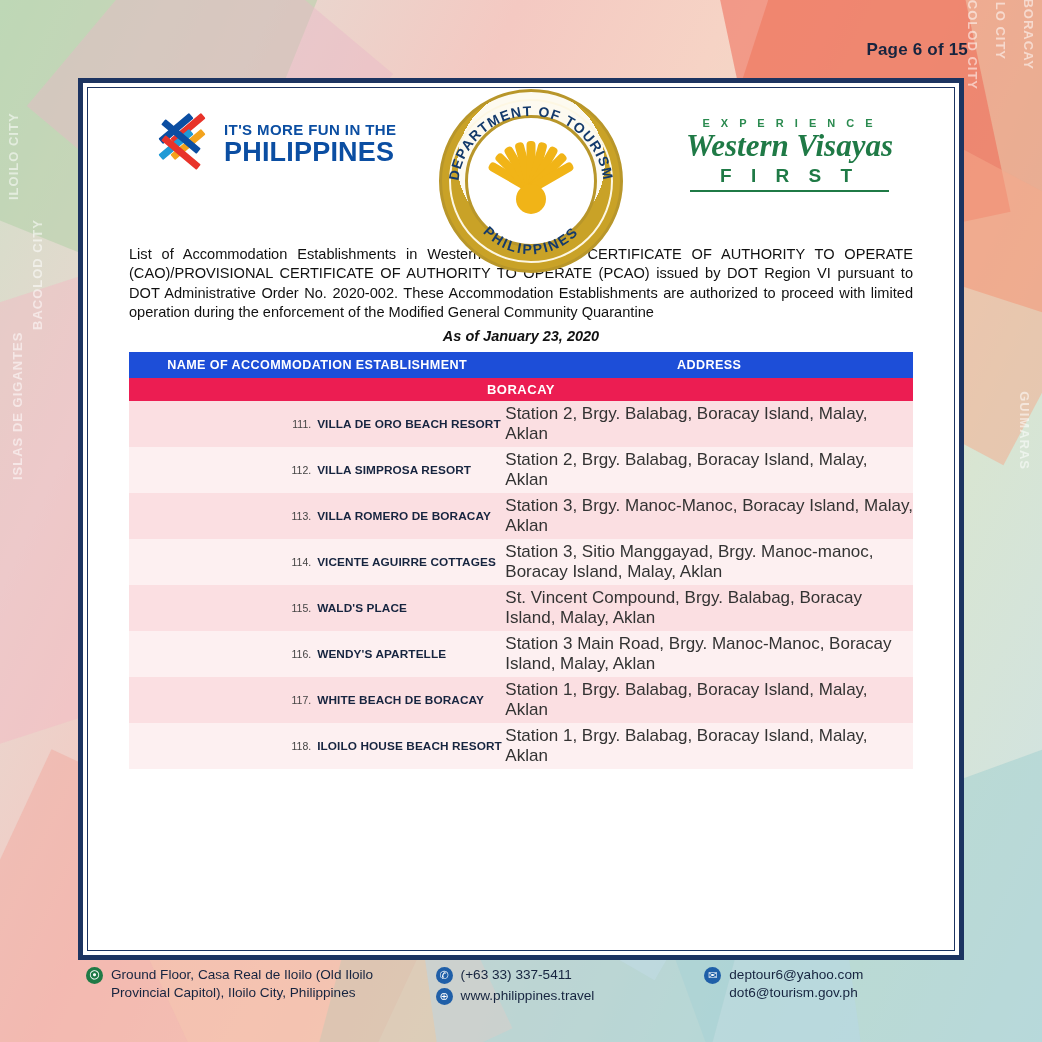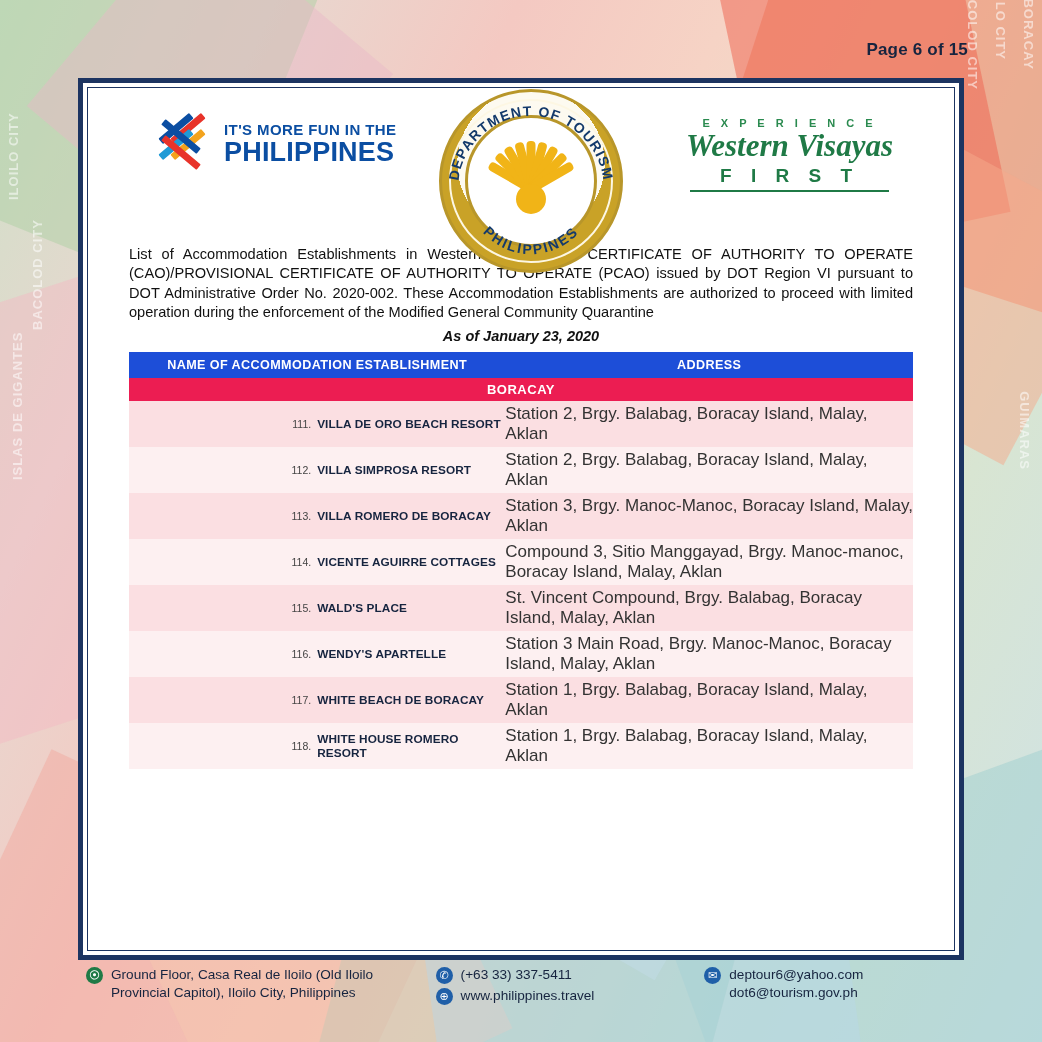--- a/index.html
+++ b/index.html
@@ -417,40 +417,40 @@
           <td class="addr">Station 2, Brgy. Balabag, Boracay Island, Malay, Aklan</td>
         </tr>
         <tr class="odd">
           <td class="num">113.</td>
           <td class="name">VILLA ROMERO DE BORACAY</td>
           <td class="addr">Station 3, Brgy. Manoc-Manoc, Boracay Island, Malay, Aklan</td>
         </tr>
         <tr class="even">
           <td class="num">114.</td>
           <td class="name">VICENTE AGUIRRE COTTAGES</td>
-          <td class="addr">Compound 3, Sitio Manggayad, Brgy. Manoc-manoc, Boracay Island, Malay, Aklan</td>
+          <td class="addr">Station 3, Sitio Manggayad, Brgy. Manoc-manoc, Boracay Island, Malay, Aklan</td>
         </tr>
         <tr class="odd">
           <td class="num">115.</td>
           <td class="name">WALD'S PLACE</td>
           <td class="addr">St. Vincent Compound, Brgy. Balabag, Boracay Island, Malay, Aklan</td>
         </tr>
         <tr class="even">
           <td class="num">116.</td>
           <td class="name">WENDY'S APARTELLE</td>
           <td class="addr">Station 3 Main Road, Brgy. Manoc-Manoc, Boracay Island, Malay, Aklan</td>
         </tr>
         <tr class="odd">
           <td class="num">117.</td>
           <td class="name">WHITE BEACH DE BORACAY</td>
           <td class="addr">Station 1, Brgy. Balabag, Boracay Island, Malay, Aklan</td>
         </tr>
         <tr class="even">
           <td class="num">118.</td>
-          <td class="name">WHITE HOUSE ROMERO RESORT</td>
+          <td class="name">ILOILO HOUSE BEACH RESORT</td>
           <td class="addr">Station 1, Brgy. Balabag, Boracay Island, Malay, Aklan</td>
         </tr>
       </tbody>
     </table>
   </div>
 </div>
 
 <div class="footer">
   <div class="cols">
     <div class="f-col addr-col">

